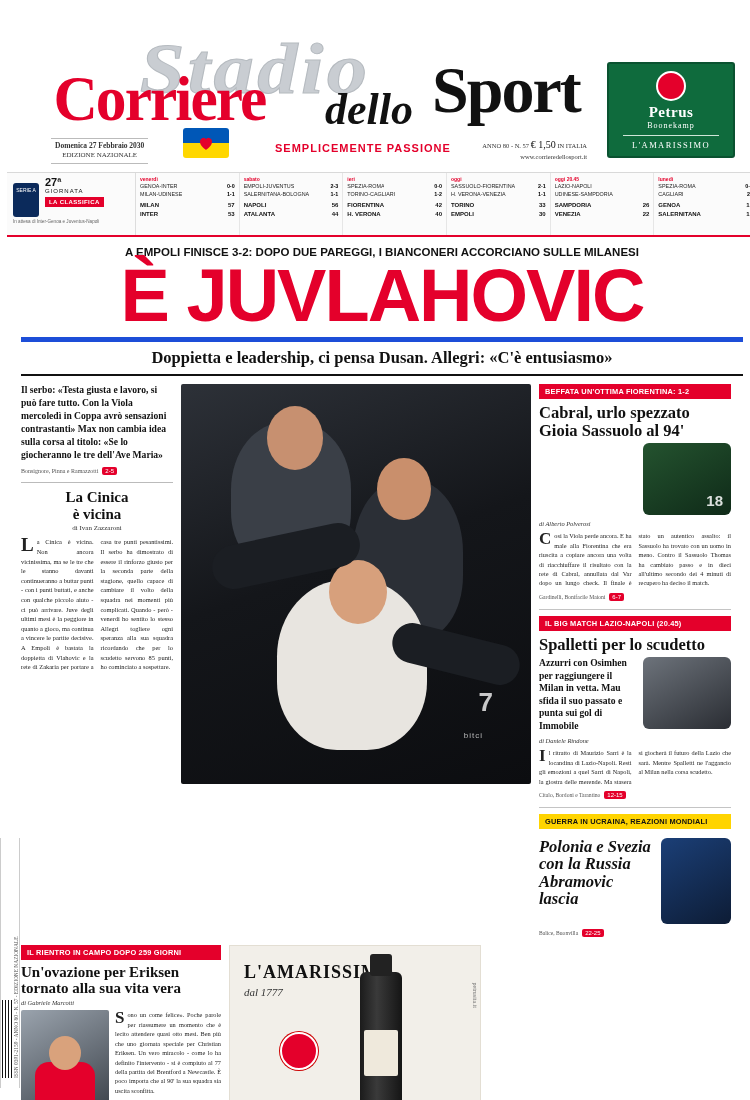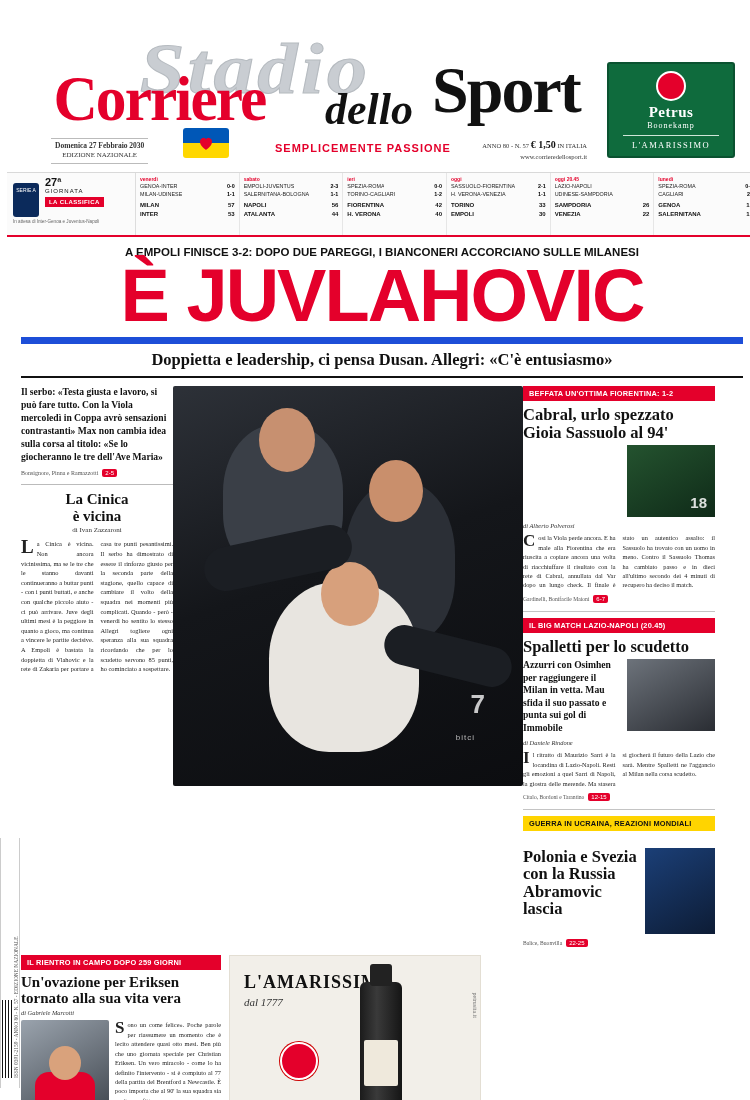--- a/index.html
+++ b/index.html
@@ -57,21 +57,21 @@
   }
   .slogan{
     position:absolute;left:268px;top:142px;
     color:#e4002b;font-size:11px;font-weight:700;letter-spacing:1px;
     font-family:"Liberation Sans", sans-serif;
   }
   .issue{
     position:absolute;right:170px;top:137px;text-align:right;
     font-size:6.5px;color:#333;line-height:1.5;
   }
-  .price{font-size:10px;font-weight:700;color:#111;}
+  .price{font-size:10px;font-weight:400;color:#111;}
   .petrus-logo{
     position:absolute;right:22px;top:62px;width:124px;height:92px;
     background:#0f6b3d;border:2px solid #0a5230;border-radius:3px;
     color:#fff;text-align:center;
   }
   .petrus-logo .seal{
     width:26px;height:26px;border-radius:50%;background:#e4002b;
     margin:7px auto 3px;border:2px solid #fff;
   }
   .petrus-logo .pname{font-size:15px;font-weight:700;font-family:"Liberation Serif",serif;letter-spacing:.5px;}
@@ -110,26 +110,26 @@
   }
   .headline{
     text-align:center;color:#e4002b;font-weight:700;
     font-family:"Liberation Sans", sans-serif;
     font-size:74px;line-height:0.95;letter-spacing:-2px;
     padding:2px 0 6px;
   }
   .subhead{
     text-align:center;font-size:16.5px;font-weight:700;color:#111;
     font-family:"Liberation Serif", serif;
-    border-top:7px solid #1d4ed8;border-bottom:2px solid #111;
+    border-top:5px solid #1d4ed8;border-bottom:2px solid #111;
     margin:0 14px;padding:6px 0 6px;
   }
 
   
-  .main{position:relative;margin:8px 14px 0;display:flex;gap:0;}
+  .main{position:relative;margin:8px 14px 0;display:flex;gap:8px;}
   .col-left{width:152px;}
   .col-center{width:350px;position:relative;}
   .col-right{width:192px;}
 
   .quote-lead{
     font-size:9.6px;line-height:1.34;font-weight:700;color:#111;
     font-family:"Liberation Serif", serif;
   }
   .byline-sm{font-size:6px;color:#555;margin-top:6px;display:flex;align-items:center;gap:4px;}
   .pg{background:#e4002b;color:#fff;font-size:6px;padding:1px 3px;border-radius:2px;font-family:"Liberation Sans",sans-serif;}
@@ -152,21 +152,21 @@
   .photo .jnum{position:absolute;right:38px;bottom:66px;color:#e9e9e9;font-size:26px;font-weight:700;font-family:"Liberation Sans",sans-serif;opacity:.85;}
   .photo .sponsor{position:absolute;right:48px;bottom:44px;color:#ddd;font-size:8px;font-family:"Liberation Sans",sans-serif;opacity:.8;letter-spacing:1px;text-align:center;}
 
   .rail-band{
     background:#e4002b;color:#fff;font-size:7.4px;font-weight:700;
     padding:3px 6px;font-family:"Liberation Sans",sans-serif;letter-spacing:.2px;
   }
   .rail-band.yellow{background:#ffd400;color:#111;}
   .rail-title{font-size:16.5px;font-weight:700;line-height:1.06;margin:5px 0 4px;font-family:"Liberation Serif",serif;}
   .rail-sub{font-size:9.6px;line-height:1.3;font-weight:700;width:96px;float:left;font-family:"Liberation Serif",serif;}
-  .rail-photo{width:88px;height:72px;float:right;border-radius:0;background:linear-gradient(150deg,#24532f,#0f2a18);position:relative;overflow:hidden;}
+  .rail-photo{width:88px;height:72px;float:right;border-radius:6px;background:linear-gradient(150deg,#24532f,#0f2a18);position:relative;overflow:hidden;}
   .rail-photo.gray{background:linear-gradient(150deg,#6d737b,#2a2d33);}
   .rail-photo.blue{background:linear-gradient(150deg,#1b3f77,#0d1c35);}
   .rail-photo .pnum{position:absolute;right:8px;bottom:6px;color:#fff;font-size:15px;font-weight:700;opacity:.85;font-family:"Liberation Sans",sans-serif;}
   .clear{clear:both;}
   .rail-by{font-size:6.4px;font-style:italic;color:#333;margin:5px 0 4px;}
   .rail-body{font-size:6.3px;line-height:1.5;text-align:justify;color:#222;column-count:2;column-gap:7px;}
   .rail-body .drop{float:left;font-size:17px;line-height:13px;font-weight:700;padding:1px 3px 0 0;}
   .rail-foot{font-size:5.6px;color:#555;margin-top:5px;display:flex;align-items:center;gap:4px;}
   .rail-sep{border-top:1px solid #c4c4c4;margin:8px 0 6px;}
 
@@ -460,21 +460,21 @@
         <div class="rail-foot">
           <span>Citalo, Bordoni e Tarantino</span>
           <span class="pg">12-15</span>
         </div>
       </div>
 
       <div class="rail-sep"></div>
 
       <div>
         <div class="rail-band yellow">GUERRA IN UCRAINA, REAZIONI MONDIALI</div>
-        <div style="display:flex;gap:6px;margin-top:17px;">
+        <div style="display:flex;gap:6px;margin-top:9px;font-style:italic;">
           <div style="flex:1;">
             <div class="rail-title" style="margin-top:0;">
               <div>Polonia e Svezia</div>
               <div>con la Russia</div>
               <div>Abramovic lascia</div>
             </div>
           </div>
           <div class="rail-photo blue" style="float:none;width:70px;height:86px;flex:0 0 70px;"></div>
         </div>
         <div class="rail-foot">

